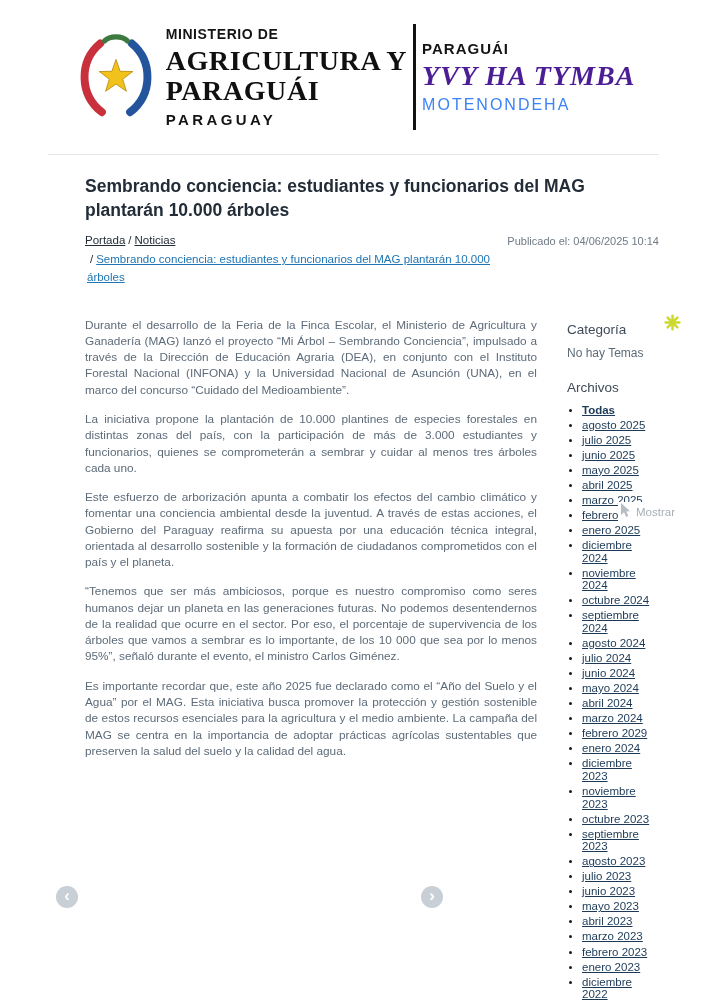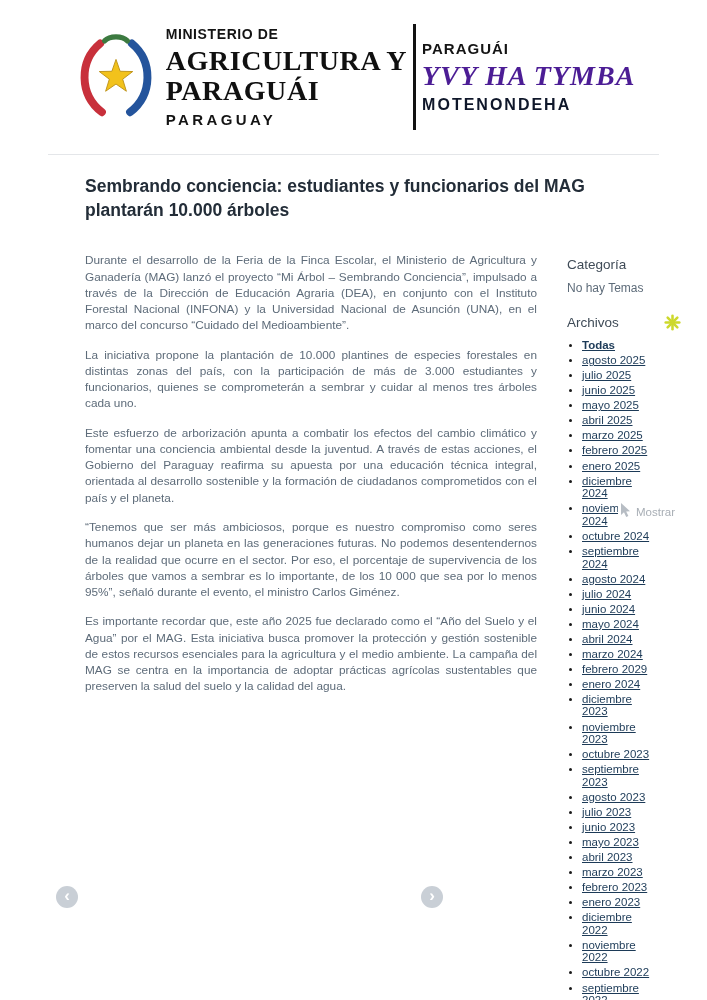--- a/index.html
+++ b/index.html
@@ -11,21 +11,21 @@
 
   
   .site-header { display:flex; align-items:center; justify-content:center; gap:6px; padding-top:24px; }
   .logo svg { width:88px; height:92px; display:block; }
   .ministry-block, .guarani-block { line-height:1; }
   .m-small { font-size:14px; font-weight:bold; letter-spacing:.6px; color:#141414; margin-bottom:5px; }
   .m-big { font-family:"Liberation Serif", serif; font-size:28px; font-weight:bold; color:#101010; letter-spacing:.6px; line-height:1.07; }
   .m-country { font-size:15px; font-weight:bold; letter-spacing:3.4px; color:#141414; margin-top:6px; }
   .g-top { font-size:15px; font-weight:bold; letter-spacing:1px; color:#141414; margin-bottom:5px; }
   .g-big { font-family:"Liberation Serif", serif; font-size:28px; font-weight:bold; color:#4c1d95; letter-spacing:1px; line-height:1.07;font-style:italic; }
-  .g-bottom { font-size:16px; font-weight:bold; letter-spacing:2px; color:#0f172a; margin-top:6px; }
+  .g-bottom { font-size:16px; font-weight:normal; letter-spacing:2px; color:#3b82f6; margin-top:6px; }
   .header-divider { width:3px; height:106px; background:#121212; }
 
   .rule { border:none; border-top:1px solid #e4e6e9; margin:24px 48px 0; }
 
   
   main { padding:0 48px;margin-left:37px; }
   h1.title { font-size:17.5px; font-weight:bold; color:#232d38; line-height:1.35; margin:20px 0 0; max-width:575px; }
   .meta-row { display:flex; justify-content:space-between; align-items:flex-start; margin-top:10px; }
   .breadcrumb { font-size:11.5px; line-height:1.55; max-width:420px; color:#232d38; }
   .breadcrumb a { color:#232d38; text-decoration:underline; }
@@ -95,20 +95,31 @@
       <div class="g-bottom">MOTENONDEHA</div>
     </div>
   </header>
 
   <hr class="rule">
 
   <main>
 
     <h1 class="title">Sembrando conciencia: estudiantes y funcionarios del MAG plantarán 10.000 árboles</h1>
 
+    <div class="meta-row">
+      <nav class="breadcrumb">
+        <span class="bc-line1">
+          <a href="#">Portada</a><span class="sep">/</span><a href="#">Noticias</a>
+        </span>
+        <span class="bc-line2">
+          <span class="sep">/</span><a href="#" class="bc-current">Sembrando conciencia: estudiantes y funcionarios del MAG plantarán 10.000 árboles</a>
+        </span>
+      </nav>
+      <div class="published">Publicado el: 04/06/2025 10:14</div>
+    </div>
 
     <div class="content-row">
 
       <article class="body-col">
         <p>Durante el desarrollo de la Feria de la Finca Escolar, el Ministerio de Agricultura y Ganadería (MAG) lanzó el proyecto “Mi Árbol – Sembrando Conciencia”, impulsado a través de la Dirección de Educación Agraria (DEA), en conjunto con el Instituto Forestal Nacional (INFONA) y la Universidad Nacional de Asunción (UNA), en el marco del concurso “Cuidado del Medioambiente”.</p>
         <p>La iniciativa propone la plantación de 10.000 plantines de especies forestales en distintas zonas del país, con la participación de más de 3.000 estudiantes y funcionarios, quienes se comprometerán a sembrar y cuidar al menos tres árboles cada uno.</p>
         <p>Este esfuerzo de arborización apunta a combatir los efectos del cambio climático y fomentar una conciencia ambiental desde la juventud. A través de estas acciones, el Gobierno del Paraguay reafirma su apuesta por una educación técnica integral, orientada al desarrollo sostenible y la formación de ciudadanos comprometidos con el país y el planeta.</p>
         <p>“Tenemos que ser más ambiciosos, porque es nuestro compromiso como seres humanos dejar un planeta en las generaciones futuras. No podemos desentendernos de la realidad que ocurre en el sector. Por eso, el porcentaje de supervivencia de los árboles que vamos a sembrar es lo importante, de los 10 000 que sea por lo menos 95%”, señaló durante el evento, el ministro Carlos Giménez.</p>
         <p>Es importante recordar que, este año 2025 fue declarado como el “Año del Suelo y el Agua” por el MAG. Esta iniciativa busca promover la protección y gestión sostenible de estos recursos esenciales para la agricultura y el medio ambiente. La campaña del MAG se centra en la importancia de adoptar prácticas agrícolas sustentables que preserven la salud del suelo y la calidad del agua.</p>
       </article>

